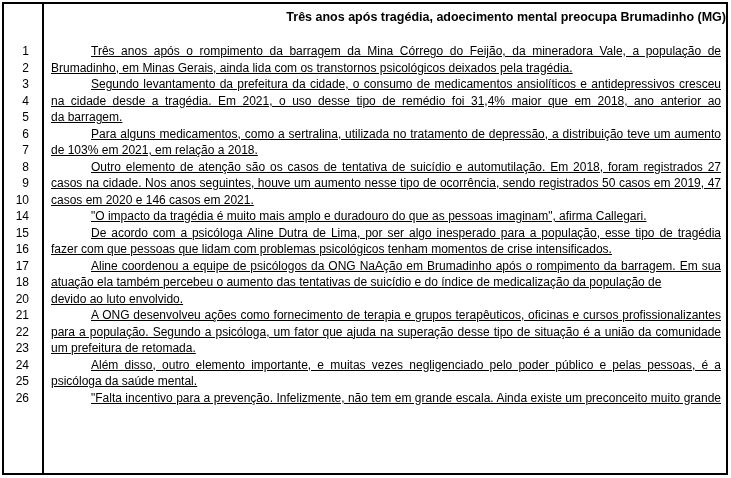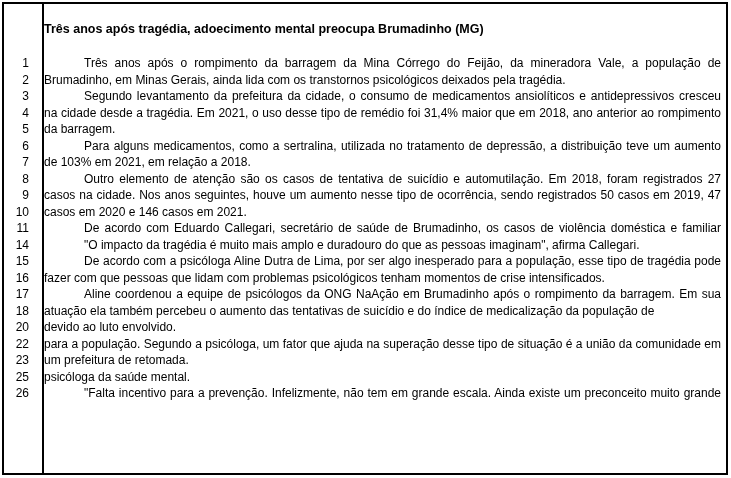--- a/index.html
+++ b/index.html
@@ -21,45 +21,46 @@
   .vdivider {
     position:absolute;
     left:38px; top:0; bottom:0;
     width:2px;
     background:#000000;
   }
   .title-row {
     margin-left:40px;
     padding-top:5px;
     height:21px;
-    text-align:left;
+    text-align:right;
     font-weight:bold;
     font-size:12.5px;
     line-height:16px;
-    margin-top:12px;
   }
   .spacer { height:13px; }
   .row {
     display:flex;
     height:16.5px;
     font-size:12px;
     line-height:16.5px;
   }
   .num {
     flex:none;
     width:40px;
     box-sizing:border-box;
     text-align:right;
     padding-right:15px;
   }
   .txt {
     flex:1;
+    padding-left:7px;
     padding-right:5px;
     overflow:hidden;
     white-space:normal;
+    text-decoration:underline;
   }
   .txt.indent { text-indent:40px; }
   .txt.just { text-align:justify; text-align-last:justify; }
 </style>
 </head>
 <body>
 
 <div class="page">
   <div class="frame">
     <div class="vdivider"></div>
@@ -102,24 +103,20 @@
         </div>
         <div class="row">
           <div class="num">9</div>
           <div class="txt just">casos na cidade. Nos anos seguintes, houve um aumento nesse tipo de ocorrência, sendo registrados 50 casos em 2019, 47</div>
         </div>
         <div class="row">
           <div class="num">10</div>
           <div class="txt">casos em 2020 e 146 casos em 2021.</div>
         </div>
         <div class="row">
-          <div class="num">11</div>
-          <div class="txt indent just">De acordo com Eduardo Callegari, secretário de saúde de Brumadinho, os casos de violência doméstica e familiar</div>
-        </div>
-        <div class="row">
           <div class="num">14</div>
           <div class="txt indent">"O impacto da tragédia é muito mais amplo e duradouro do que as pessoas imaginam", afirma Callegari.</div>
         </div>
         <div class="row">
           <div class="num">15</div>
           <div class="txt indent just">De acordo com a psicóloga Aline Dutra de Lima, por ser algo inesperado para a população, esse tipo de tragédia pode</div>
         </div>
         <div class="row">
           <div class="num">16</div>
           <div class="txt">fazer com que pessoas que lidam com problemas psicológicos tenham momentos de crise intensificados.</div>
@@ -130,26 +127,34 @@
         </div>
         <div class="row">
           <div class="num">18</div>
           <div class="txt">atuação ela também percebeu o aumento das tentativas de suicídio e do índice de medicalização da população de Brumadinho.</div>
         </div>
         <div class="row">
           <div class="num">20</div>
           <div class="txt">devido ao luto envolvido.</div>
         </div>
         <div class="row">
+          <div class="num">21</div>
+          <div class="txt indent just">A ONG desenvolveu ações como fornecimento de terapia e grupos terapêuticos, oficinas e cursos profissionalizantes</div>
+        </div>
+        <div class="row">
           <div class="num">22</div>
           <div class="txt just">para a população. Segundo a psicóloga, um fator que ajuda na superação desse tipo de situação é a união da comunidade em</div>
         </div>
         <div class="row">
           <div class="num">23</div>
           <div class="txt">um prefeitura de retomada.</div>
+        </div>
+        <div class="row">
+          <div class="num">24</div>
+          <div class="txt indent just">Além disso, outro elemento importante, e muitas vezes negligenciado pelo poder público e pelas pessoas, é a</div>
         </div>
         <div class="row">
           <div class="num">25</div>
           <div class="txt">psicóloga da saúde mental.</div>
         </div>
         <div class="row">
           <div class="num">26</div>
           <div class="txt indent just">"Falta incentivo para a prevenção. Infelizmente, não tem em grande escala. Ainda existe um preconceito muito grande</div>
         </div>
       </div>

